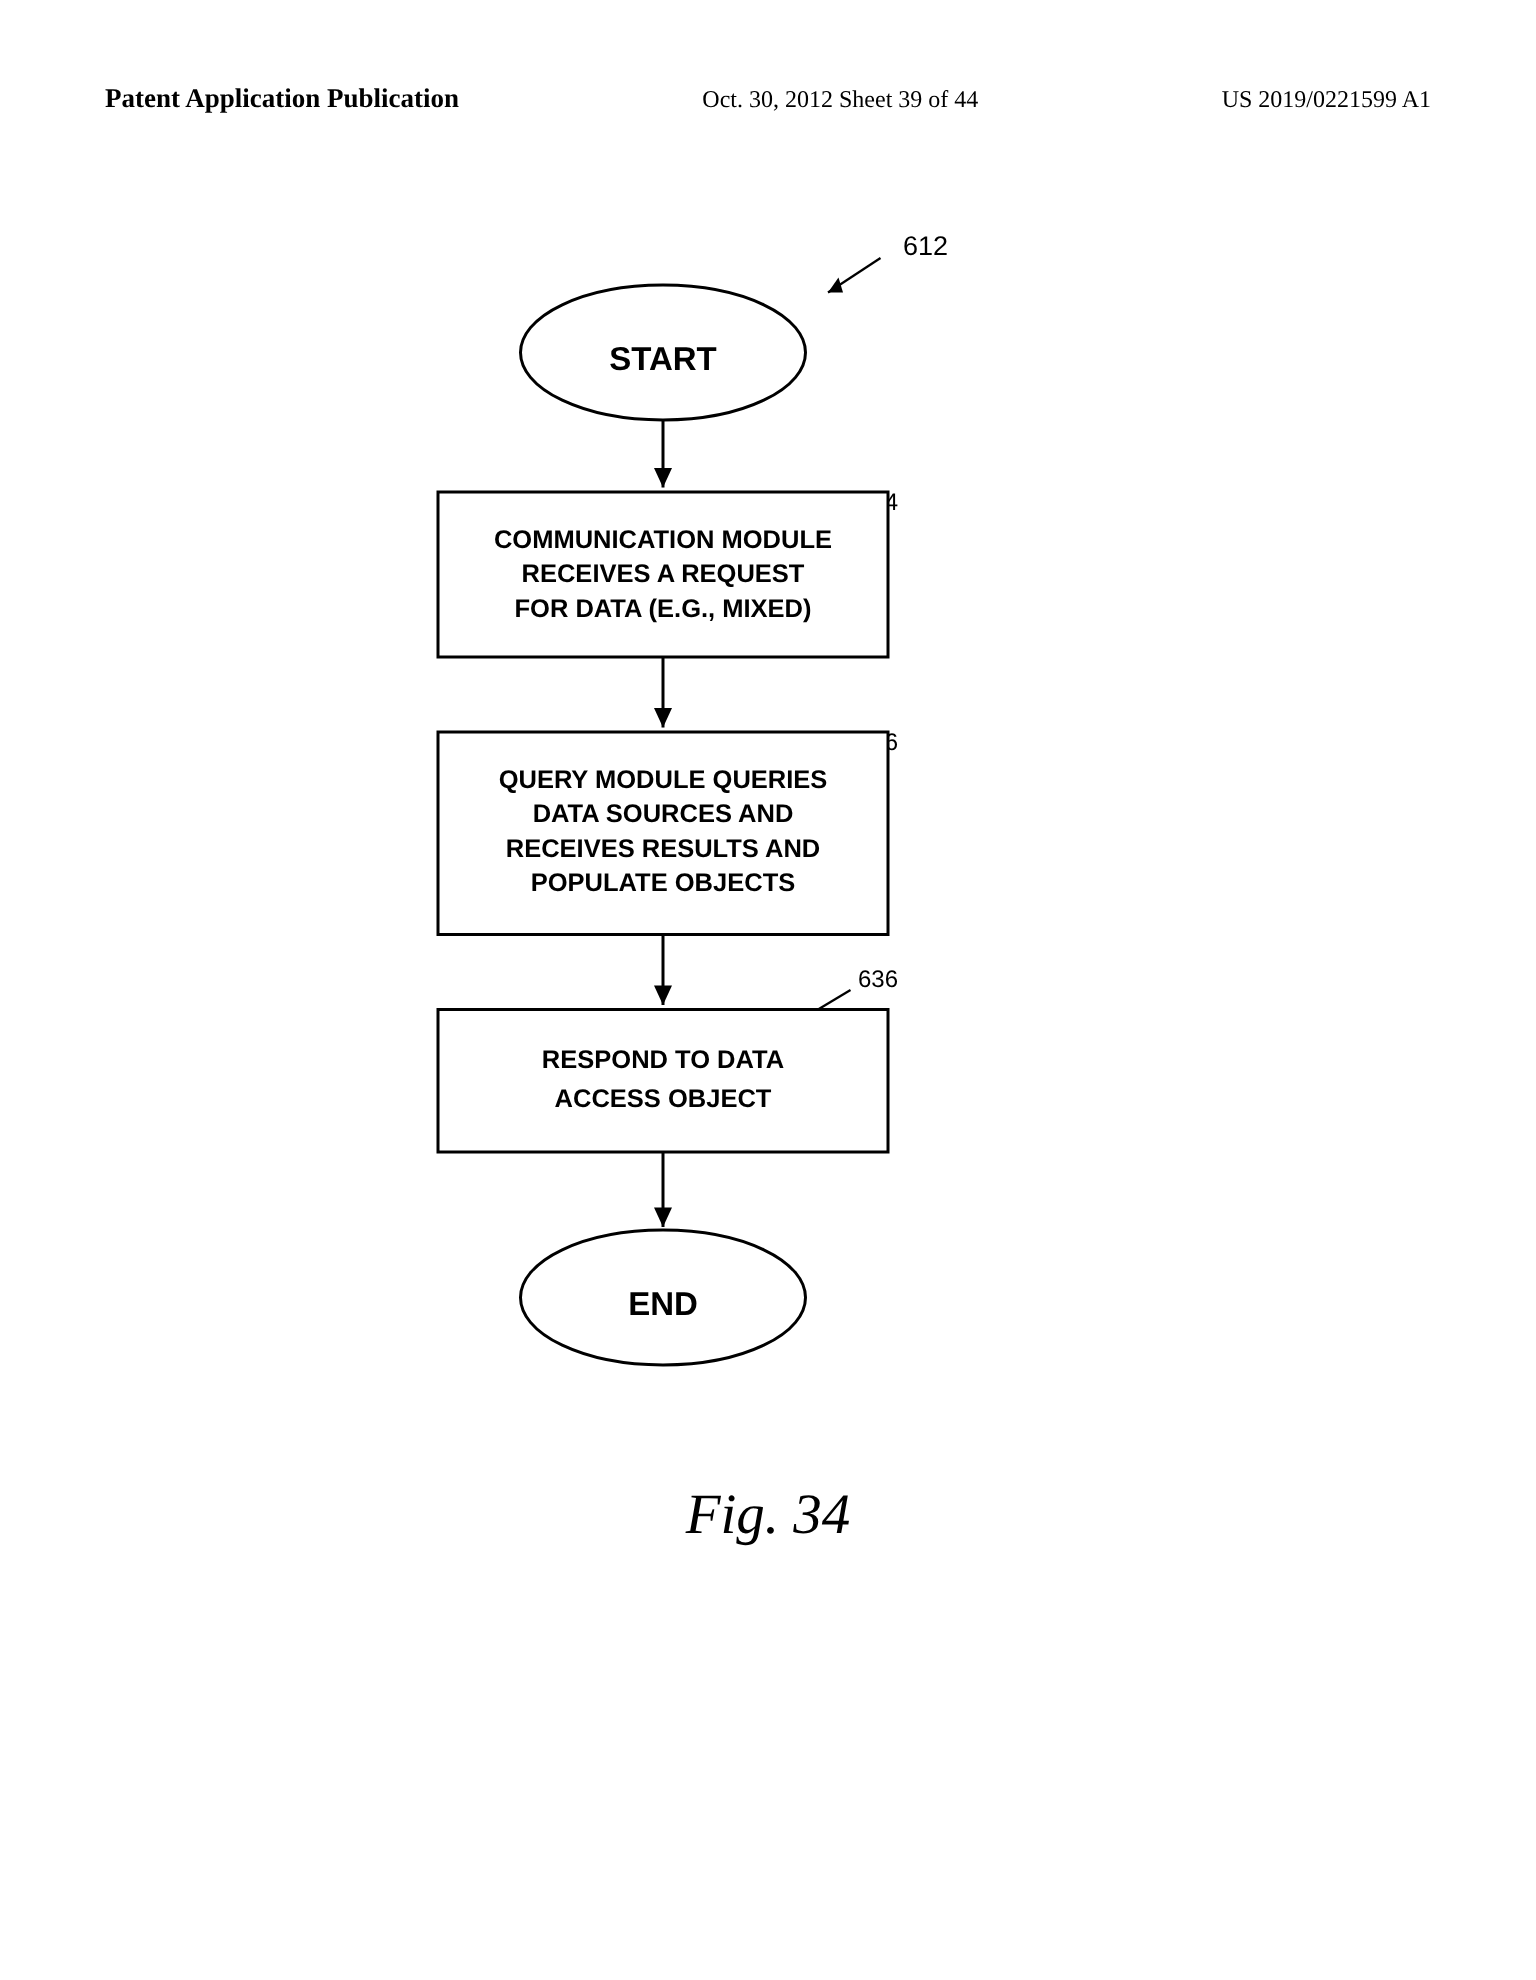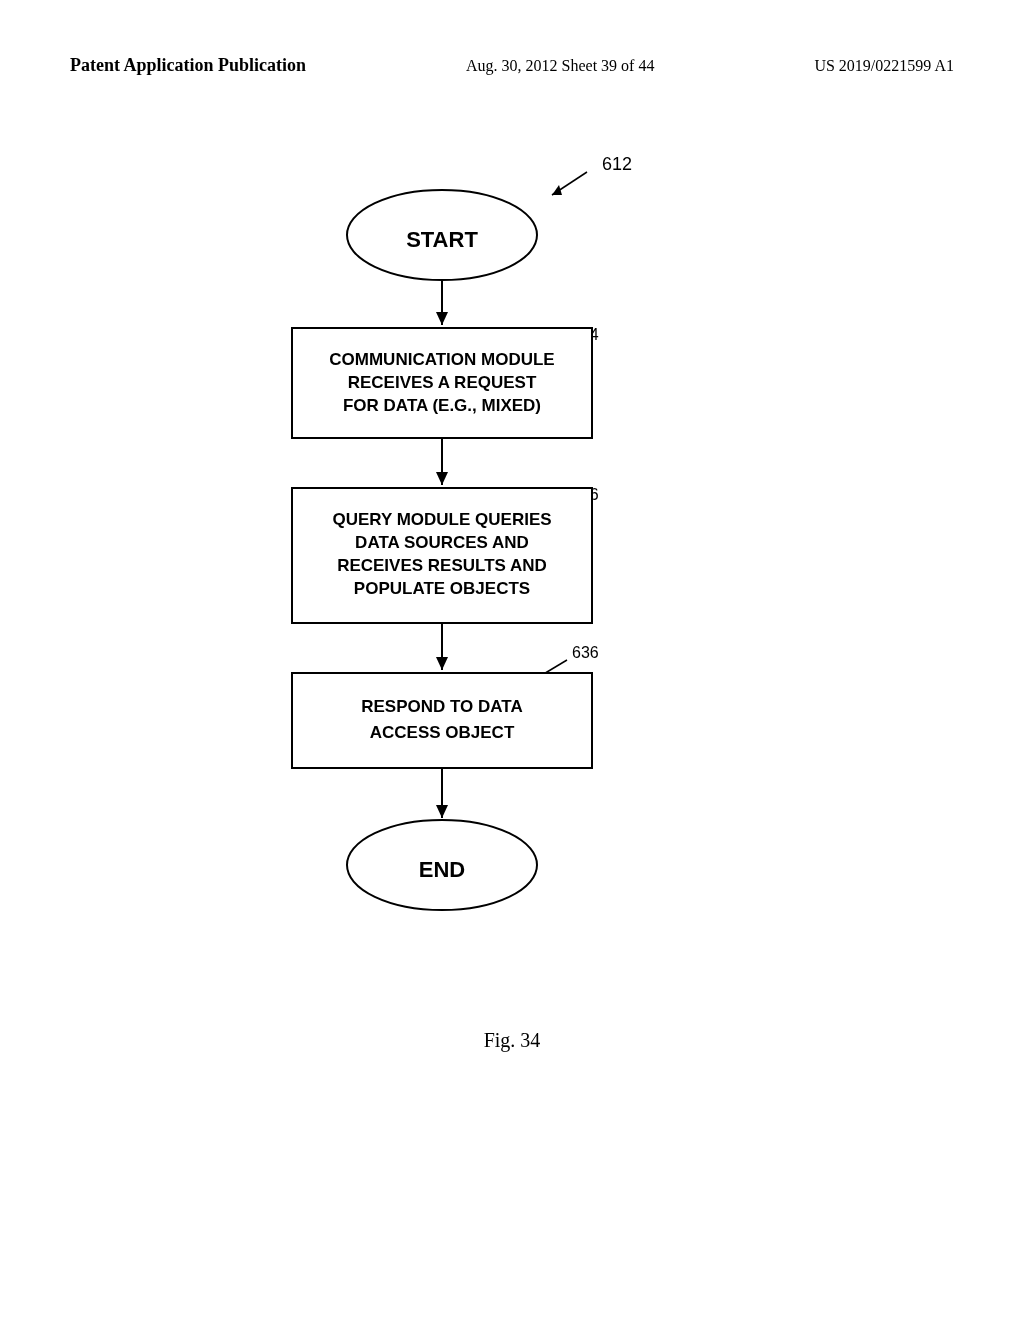--- a/index.html
+++ b/index.html
@@ -48,35 +48,36 @@
     }
 
     .header-right {
       font-size: 16px;
       font-family: 'Times New Roman', Times, serif;
     }
 
     
     .figure-caption {
       position: absolute;
-      bottom: 76px;
+      bottom: 96px;
       left: 50%;
       transform: translateX(-50%);
-      font-size: 20px;
+      font-size: 38px;
+      font-style: italic;
       font-family: 'Times New Roman', Times, serif;
       white-space: nowrap;
     }
   </style>
 </head>
 <body>
 
 <div class="page-container">
   <div class="header">
     <div class="header-left">Patent Application Publication</div>
-    <div class="header-center">Aug. 30, 2012  Sheet 39 of 44</div>
+    <div class="header-center">Oct. 30, 2012  Sheet 39 of 44</div>
     <div class="header-right">US 2019/0221599 A1</div>
   </div>
 
   <svg width="600" height="870" style="position:absolute; top:140px; left:50%; transform:translateX(-50%);" viewBox="0 0 600 870" xmlns="http://www.w3.org/2000/svg">
 
     <text x="390" y="30" font-family="Arial, sans-serif" font-size="18">612</text>
 
     <line x1="375" y1="32" x2="340" y2="55" stroke="black" stroke-width="1.5"></line>
     <polygon points="340,55 347,45 350,55" fill="black"></polygon>
 

